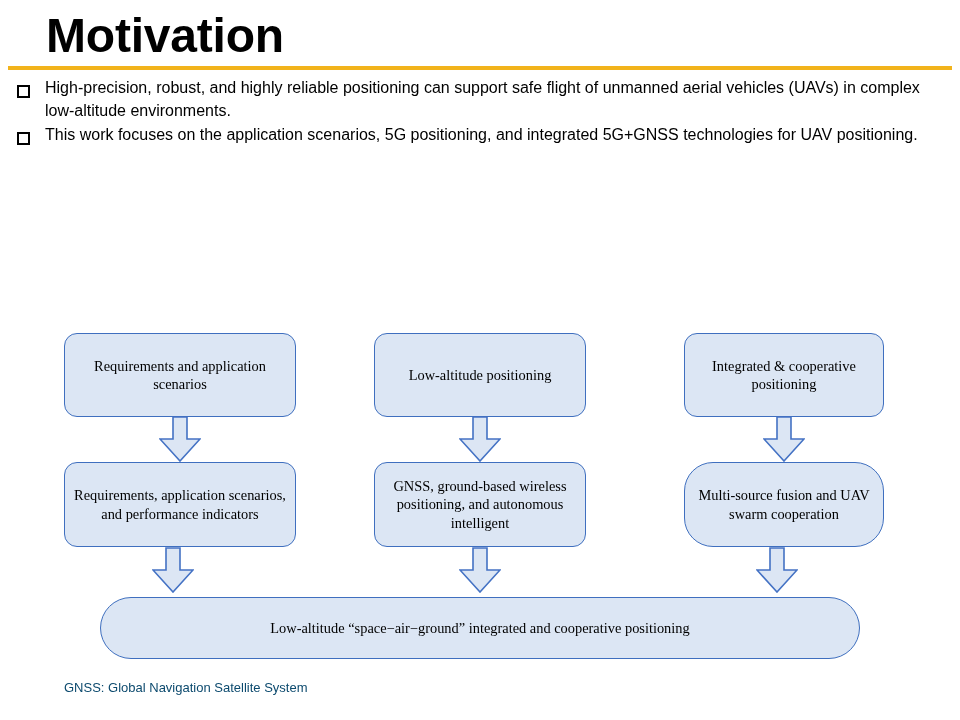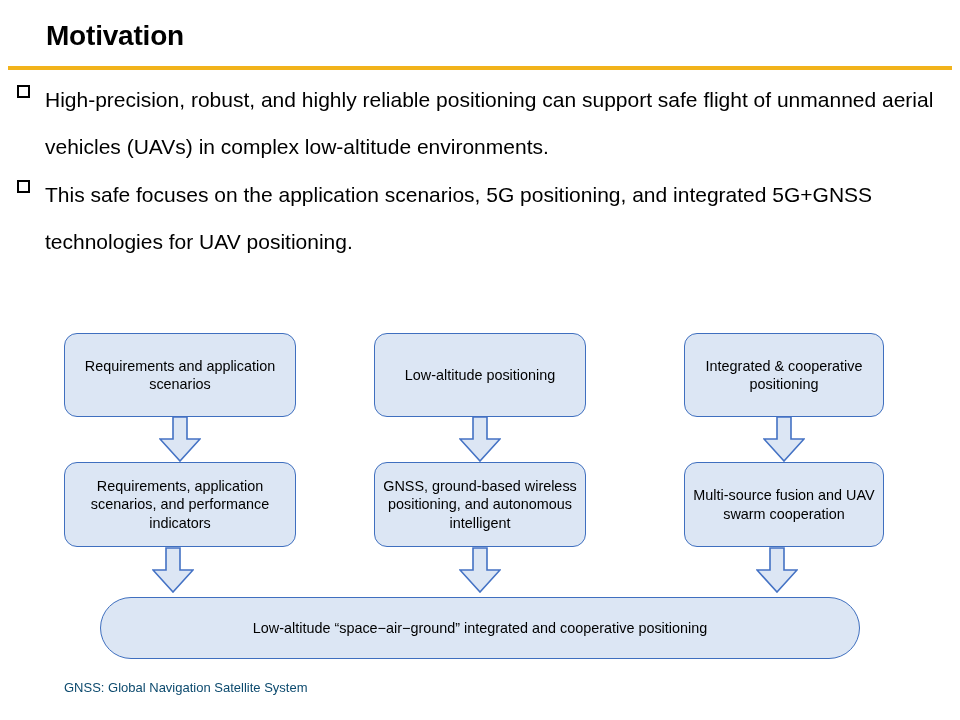--- a/index.html
+++ b/index.html
@@ -14,21 +14,21 @@
     background: #ffffff;
     overflow: hidden;
     font-family: "Liberation Sans", sans-serif;
   }
 
   
   #title {
     position: absolute;
     left: 46px;
     top: 14px;
-    font-size: 28px;
+    font-size: 48px;
     font-weight: bold;
     color: #000000;
     letter-spacing: -0.2px;
     line-height: 44px;
     white-space: nowrap;
   }
   #title-rule {
     position: absolute;
     left: 8px;
     top: 66px;
@@ -41,22 +41,22 @@
   #body {
     position: absolute;
     left: 12px;
     top: 76px;
     width: 940px;
   }
   .bullet {
     position: relative;
     padding-left: 33px;
     margin: 0 0 1px 0;
-    font-size: 21px;
-    line-height: 47px;
+    font-size: 16px;
+    line-height: 23px;
     color: #000000;
   }
   .bullet .marker {
     position: absolute;
     left: 5px;
     top: 9px;
     width: 13px;
     height: 13px;
     border: 2.5px solid #000000;
     box-sizing: border-box;
@@ -65,20 +65,21 @@
     display: block;
   }
 
   
   #flow {
     position: absolute;
     left: 0;
     top: 0;
     width: 872px;
     height: 720px;
+    font-family: Liberation Serif, serif;
   }
   .fbox {
     position: absolute;
     box-sizing: border-box;
     background: #DCE6F4;
     border: 1.4px solid #3F6FBF;
     border-radius: 13px;
     display: flex;
     align-items: center;
     justify-content: center;
@@ -90,21 +91,21 @@
   }
   .fbox .ftext { display: block; }
 
   
   #box-req-top      { left: 64px;  top: 333px; width: 232px; height: 84px; }
   #box-lowalt-top   { left: 374px; top: 333px; width: 212px; height: 84px; }
   #box-intcoop-top  { left: 684px; top: 333px; width: 200px; height: 84px; }
   
   #box-req-mid      { left: 64px;  top: 462px; width: 232px; height: 85px; text-align: center; }
   #box-gnss-mid     { left: 374px; top: 462px; width: 212px; height: 85px; }
-  #box-multi-mid    { left: 684px; top: 462px; width: 200px; height: 85px; }
+  #box-multi-mid    { left: 684px; top: 462px; width: 200px; height: 85px; border-radius: 29px; }
   
   #box-bottom       { left: 100px; top: 597px; width: 760px; height: 62px; border-radius: 31px; }
 
   .arrow {
     position: absolute;
     width: 42px;
     height: 46px;
   }
   .arrow svg { display: block; width: 100%; height: 100%; }
 
@@ -135,21 +136,21 @@
   <div id="title">Motivation</div>
   <div id="title-rule"></div>
 
   <div id="body">
     <div class="bullet">
       <span class="marker"></span>
       <span class="btext">High-precision, robust, and highly reliable positioning can support safe flight of unmanned aerial vehicles (UAVs) in complex low-altitude environments.</span>
     </div>
     <div class="bullet">
       <span class="marker"></span>
-      <span class="btext">This safe focuses on the application scenarios, 5G positioning, and integrated 5G+GNSS technologies for UAV positioning.</span>
+      <span class="btext">This work focuses on the application scenarios, 5G positioning, and integrated 5G+GNSS technologies for UAV positioning.</span>
     </div>
   </div>
 
   <div id="flow">
 
     <div class="fbox" id="box-req-top">
       <span class="ftext">Requirements and application scenarios</span>
     </div>
     <div class="fbox" id="box-intcoop-top">
       <span class="ftext">Integrated &amp; cooperative positioning</span>

